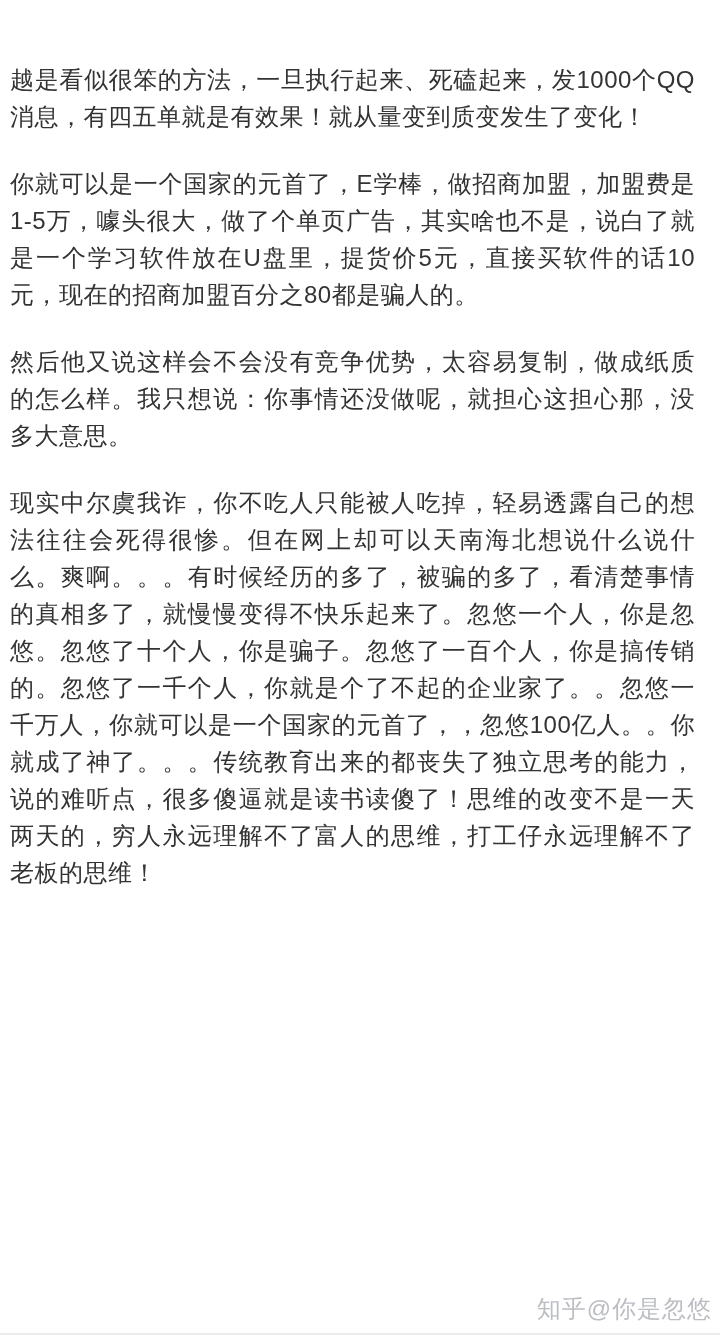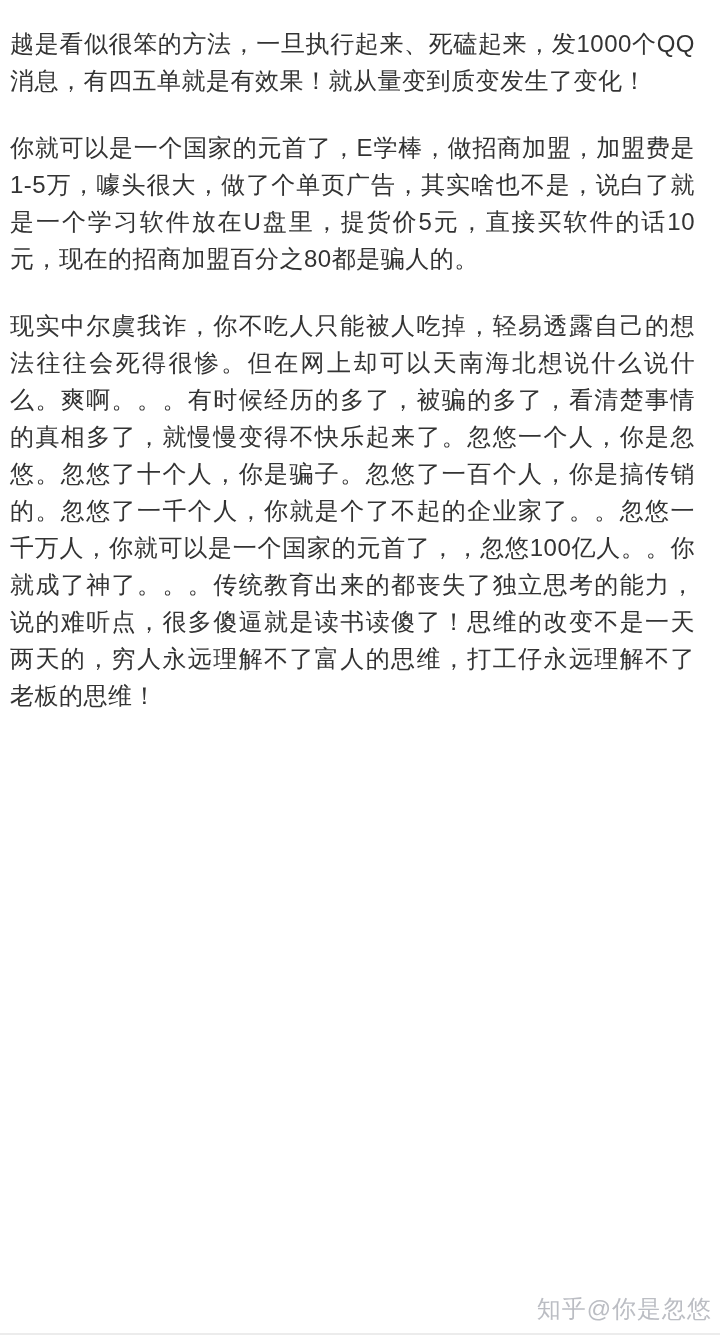--- a/index.html
+++ b/index.html
@@ -17,20 +17,21 @@
   .article {
     box-sizing: border-box;
     width: 720px;
     padding: 25px 25px 0 10px;
     color: #333333;
     font-size: 24px;
     line-height: 37px;
     text-align: justify;
     word-break: break-all;
     letter-spacing: 0.5px;
+    margin-top: 36px;
   }
   .article p {
     margin: 0 0 30px 0;
   }
   .watermark {
     position: absolute;
     right: 8px;
     bottom: 10px;
     font-size: 24px;
     color: rgba(175, 178, 185, 0.85);
@@ -49,20 +50,21 @@
     height: 0;
     border-top: 2px solid #ececec;
   }
 </style>
 </head>
 <body>
 
 <div class="article">
     <p>越是看似很笨的方法，一旦执行起来、死磕起来，发1000个QQ消息，有四五单就是有效果！就从量变到质变发生了变化！</p>
     <p>你就可以是一个国家的元首了，E学棒，做招商加盟，加盟费是1-5万，噱头很大，做了个单页广告，其实啥也不是，说白了就是一个学习软件放在U盘里，提货价5元，直接买软件的话10元，现在的招商加盟百分之80都是骗人的。</p>
+    <p>然后他又说这样会不会没有竞争优势，太容易复制，做成纸质的怎么样。我只想说：你事情还没做呢，就担心这担心那，没多大意思。</p>
     <p>现实中尔虞我诈，你不吃人只能被人吃掉，轻易透露自己的想法往往会死得很惨。但在网上却可以天南海北想说什么说什么。爽啊。。。有时候经历的多了，被骗的多了，看清楚事情的真相多了，就慢慢变得不快乐起来了。忽悠一个人，你是忽悠。忽悠了十个人，你是骗子。忽悠了一百个人，你是搞传销的。忽悠了一千个人，你就是个了不起的企业家了。。忽悠一千万人，你就可以是一个国家的元首了，，忽悠100亿人。。你就成了神了。。。传统教育出来的都丧失了独立思考的能力，说的难听点，很多傻逼就是读书读傻了！思维的改变不是一天两天的，穷人永远理解不了富人的思维，打工仔永远理解不了老板的思维！</p>
   </div>
 
 <div class="watermark">
   <span class="brand">知乎</span><span class="handle">@你是忽悠</span>
 </div>
 
 <div class="bottom-divider"></div>
 
 </body></html>

